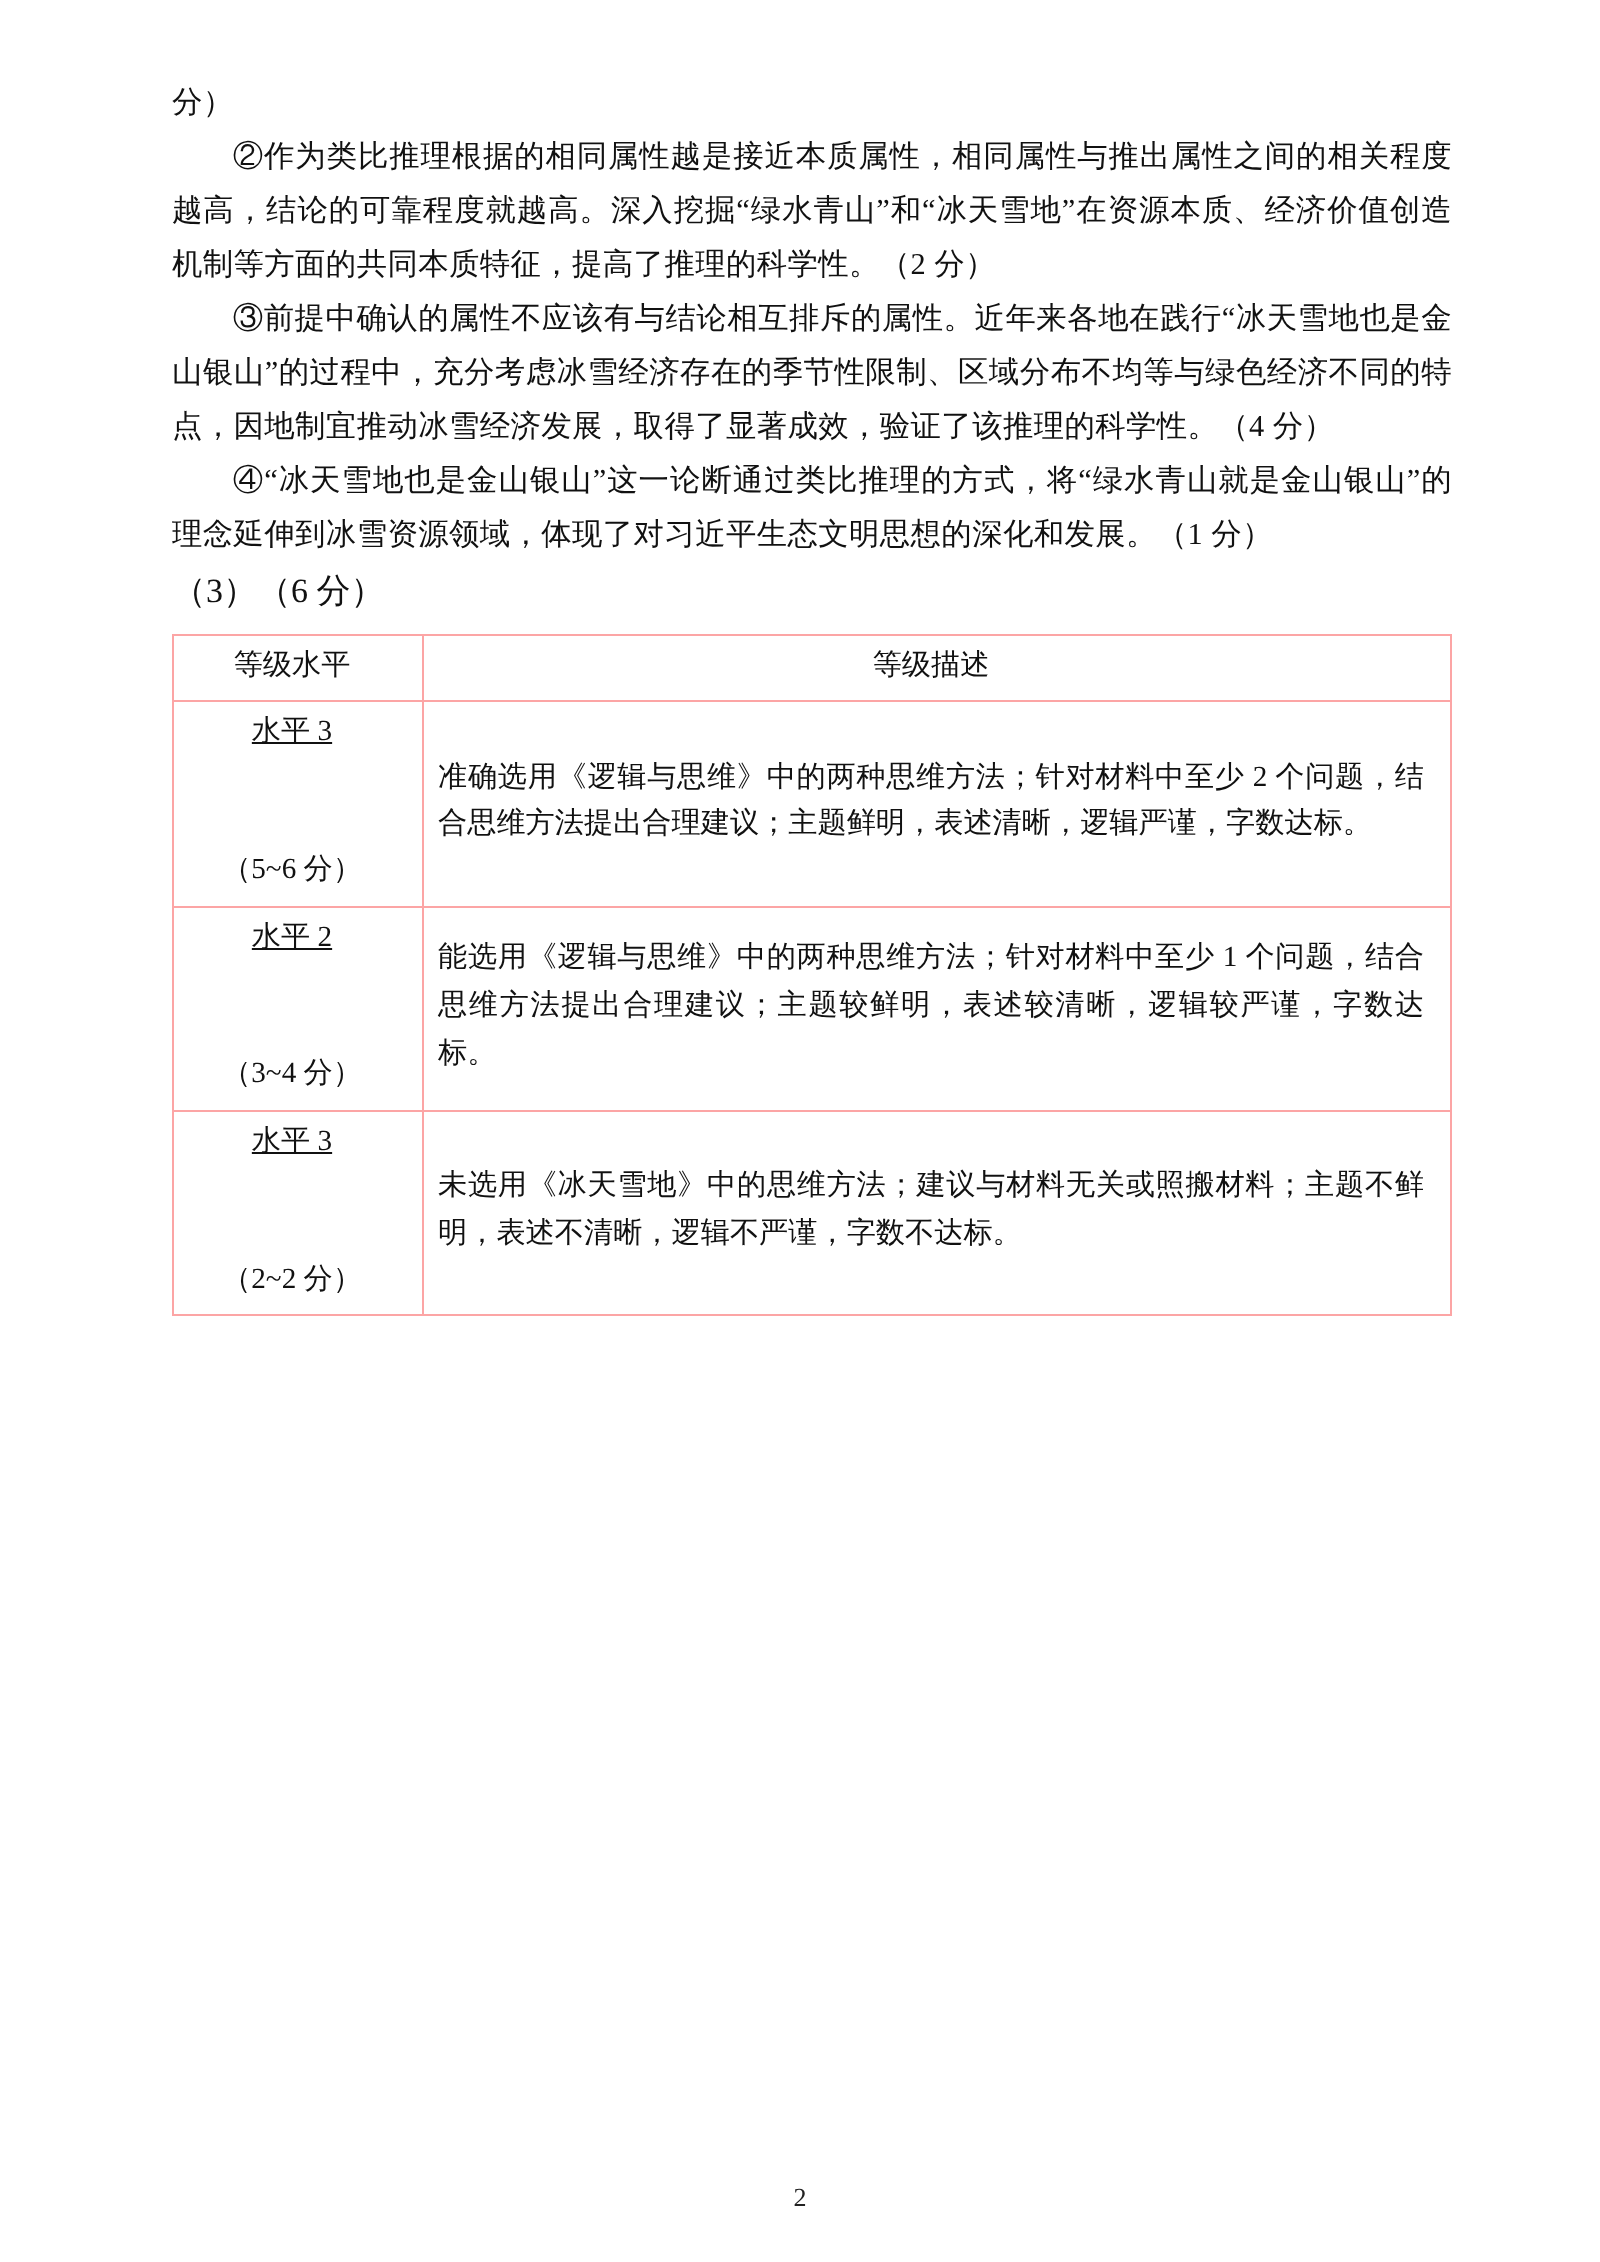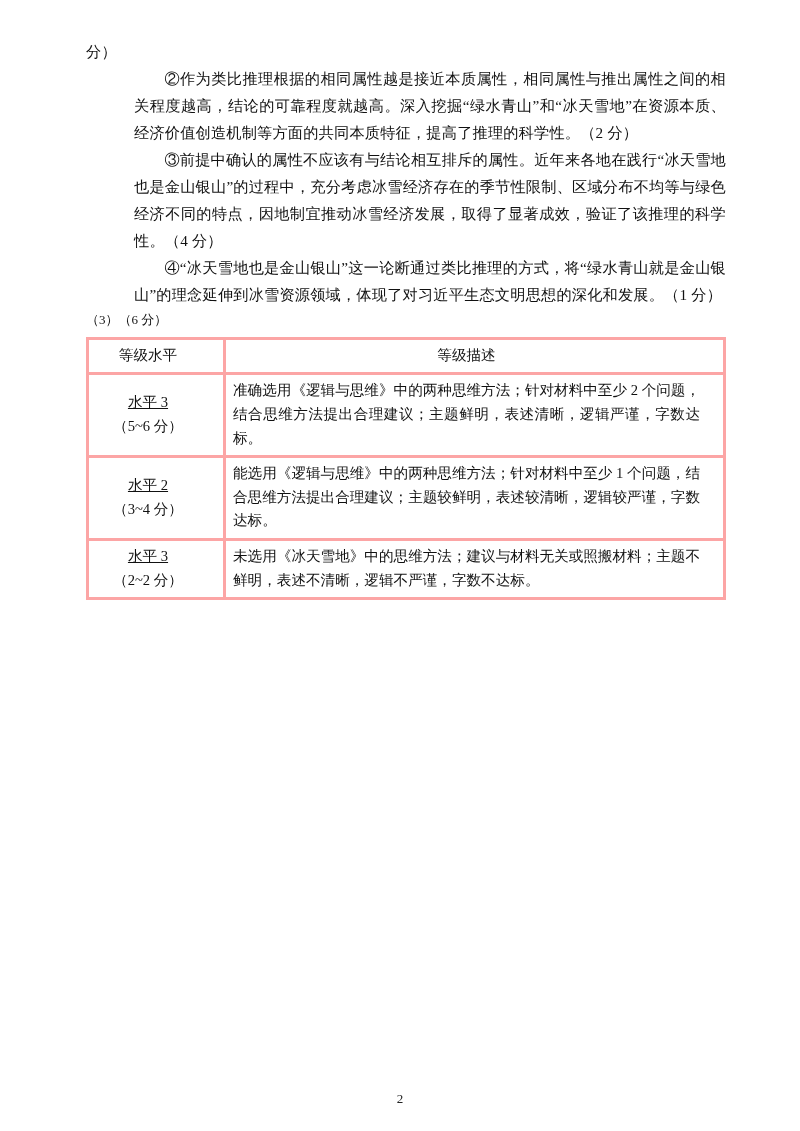--- a/index.html
+++ b/index.html
@@ -27,34 +27,33 @@
   .para {
     font-size: 15.2px;
     line-height: 1.78;
     text-align: justify;
     text-justify: inter-ideograph;
     margin: 0;
     letter-spacing: 0.2px;
   }
   .indent2 {
     text-indent: 2em;
-    margin-left: 48px;
   }
   .noindent {
     text-indent: 0;
   }
   table.rubric {
     border-collapse: collapse;
     width: 640px;
     margin-top: 5px;
     table-layout: fixed;
   }
   table.rubric td, table.rubric th {
-    border: 3px solid #fca5a5;
-    padding: 4px 23px 5px 7px;
+    border: 1px solid #fca5a5;
+    padding: 4px 13px 5px 7px;
     font-size: 14.6px;
     line-height: 1.62;
     vertical-align: middle;
     font-weight: normal;
   }
   table.rubric th {
     text-align: center;
   }
   .col-level {
     width: 104px;
@@ -64,33 +63,34 @@
   .col-desc {
     text-align: justify;
     text-justify: inter-ideograph;
   }
   .level-name {
     display: block;
     text-decoration: underline;
   }
   .level-score {
     display: block;
+    margin-top: 45px;
   }
   .page-number {
     position: absolute;
     left: 0;
     right: 0;
     bottom: 24px;
     text-align: center;
     font-size: 13px;
     font-family: "Liberation Serif", "DejaVu Serif", serif;
     color: #222222;
   }
   .sec-label {
-    font-size: 13px;
+    font-size: 17px;
     line-height: 1.78;
     margin: 0;
     text-indent: 0;
   }
 </style>
 </head>
 <body>
 
 <div class="page">
 

